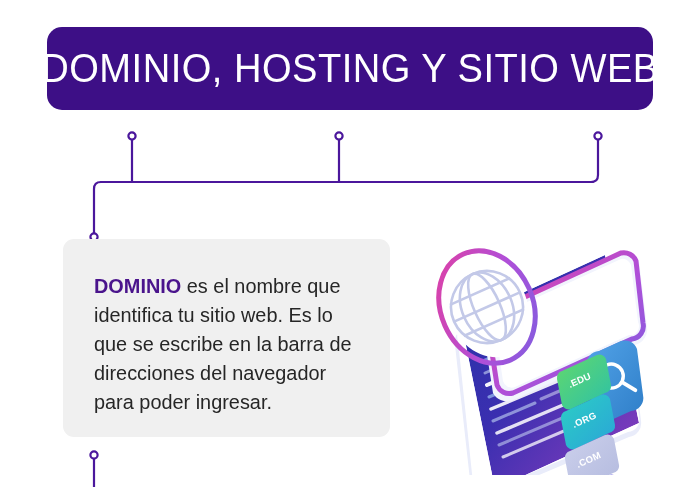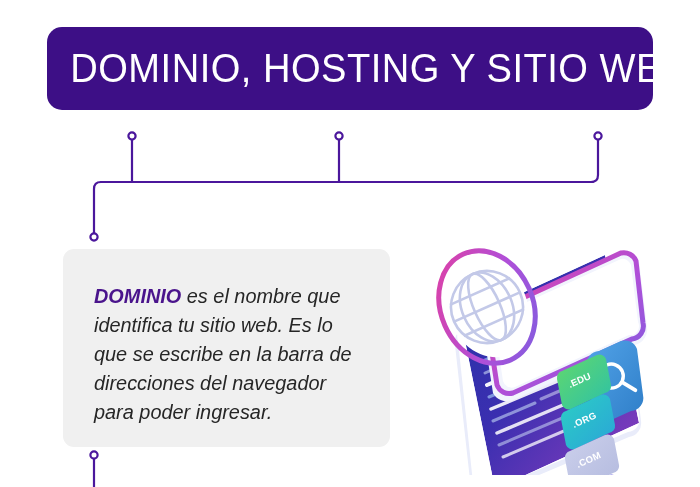--- a/index.html
+++ b/index.html
@@ -19,21 +19,21 @@
   #title-banner {
     position: absolute;
     left: 47px;
     top: 27px;
     width: 606px;
     height: 83px;
     background: #3d0f86;
     border-radius: 15px;
     display: flex;
     align-items: center;
-    justify-content: flex-start;
+    justify-content: center;
     box-sizing: border-box;
   }
   #title-text {
     color: #ffffff;
     font-family: "Liberation Sans Narrow", "Liberation Sans", sans-serif;
     font-size: 41px;
     font-weight: 400;
     letter-spacing: 0.5px;
     white-space: nowrap;
     transform: scaleX(0.93);
@@ -48,28 +48,27 @@
     top: 0;
     width: 700px;
     height: 487px;
     pointer-events: none;
   }
 
   
   #text-card {
     position: absolute;
     left: 63px;
-    top: 249px;
+    top: 239px;
     width: 327px;
     height: 198px;
     background: #f0f0f0;
     border-radius: 11px;
     box-sizing: border-box;
     padding: 32px 30px 0 31px;
-    font-style: italic;
   }
   #card-paragraph {
     margin: 0;
     font-family: "Liberation Sans Narrow", "Liberation Sans", sans-serif;
     font-size: 20.5px;
     line-height: 1.42;
     color: #262626;
     transform: scaleX(0.97);
     transform-origin: left top;
   }

